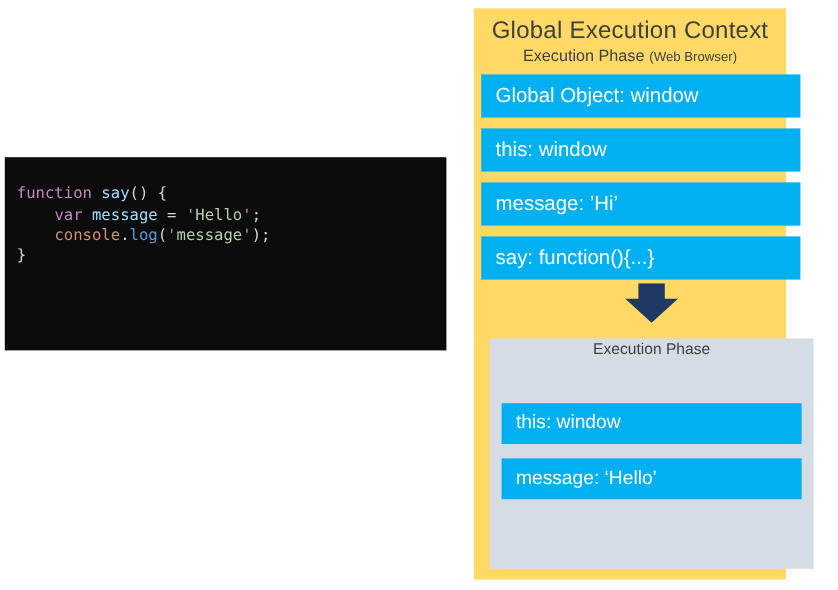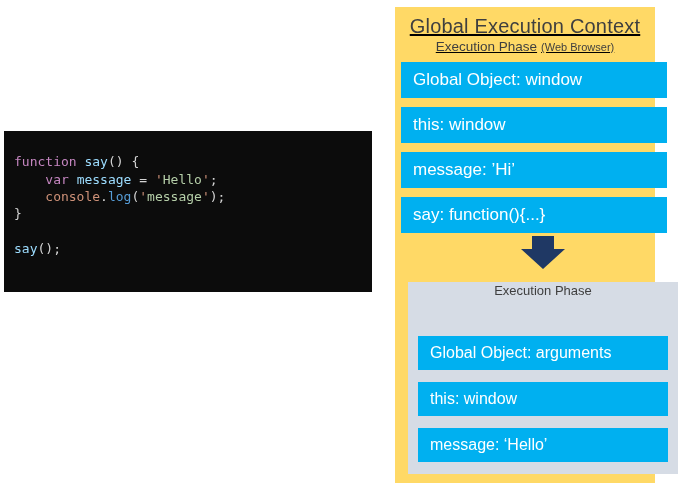--- a/index.html
+++ b/index.html
@@ -20,21 +20,20 @@
   .tok-id  { color:var(--tok-id); }
   .tok-str { color:var(--tok-str); }
   .tok-strq{ color:var(--tok-strq); }
   .tok-obj { color:var(--tok-obj); }
   .tok-fn  { color:var(--tok-fn);text-align:center; }
 
   
   .panel {
     position:absolute; left:395px; top:7px; width:260px; height:476px;
     background:var(--panel-yellow);
-    text-decoration:underline;
   }
   .panel-title {
     margin-top:8px; text-align:center; font-size:20px; letter-spacing:0.2px;
     color:var(--title-text);
   }
   .panel-subtitle { text-align:center; font-size:13.5px; color:var(--title-text); margin-top:1px; }
   .panel-subtitle .main { margin-right:4px; }
   .panel-subtitle .note { font-size:11px; }
 
   .gboxes { position:absolute; left:6px; top:55px; width:266px; }
@@ -70,21 +69,20 @@
 
 <div class="canvas">
 
   <div class="code-block" id="code-block">
       <div class="code-line">&nbsp;</div>
       <div class="code-line"><span class="tok-kw">function</span><span class="tok-pl"> </span><span class="tok-id">say</span><span class="tok-pl">() {</span></div>
       <div class="code-line"><span class="tok-pl">    </span><span class="tok-kw">var</span><span class="tok-pl"> </span><span class="tok-id">message</span><span class="tok-pl"> = </span><span class="tok-strq">'</span><span class="tok-str">Hello</span><span class="tok-strq">'</span><span class="tok-pl">;</span></div>
       <div class="code-line"><span class="tok-pl">    </span><span class="tok-obj">console</span><span class="tok-pl">.</span><span class="tok-fn">log</span><span class="tok-pl">(</span><span class="tok-strq">'</span><span class="tok-str">message</span><span class="tok-strq">'</span><span class="tok-pl">);</span></div>
       <div class="code-line"><span class="tok-pl">}</span></div>
       <div class="code-line">&nbsp;</div>
-      <div class="code-line"><span class="tok-id">say</span><span class="tok-pl">();</span></div>
     </div>
 
   <div class="panel">
     <div class="panel-title">Global Execution Context</div>
     <div class="panel-subtitle">
       <span class="main">Execution Phase</span><span class="note">(Web Browser)</span>
     </div>
 
     <div class="gboxes" id="global-boxes">
         <div class="ctx-box">Global Object: window</div>
@@ -95,20 +93,19 @@
 
     <div class="arrow-wrap">
       <svg width="44" height="33" viewBox="0 0 44 33" aria-hidden="true">
         <polygon points="11,0 33,0 33,13 44,13 22,33 0,13 11,13"></polygon>
       </svg>
     </div>
 
     <div class="function-panel">
       <div class="fn-subtitle">Execution Phase</div>
       <div class="fboxes" id="function-boxes">
-          <div class="ctx-box">Global Object: arguments</div>
           <div class="ctx-box">this: window</div>
           <div class="ctx-box">message: ‘Hello’</div>
         </div>
     </div>
   </div>
 
 </div>
 
 </body></html>

